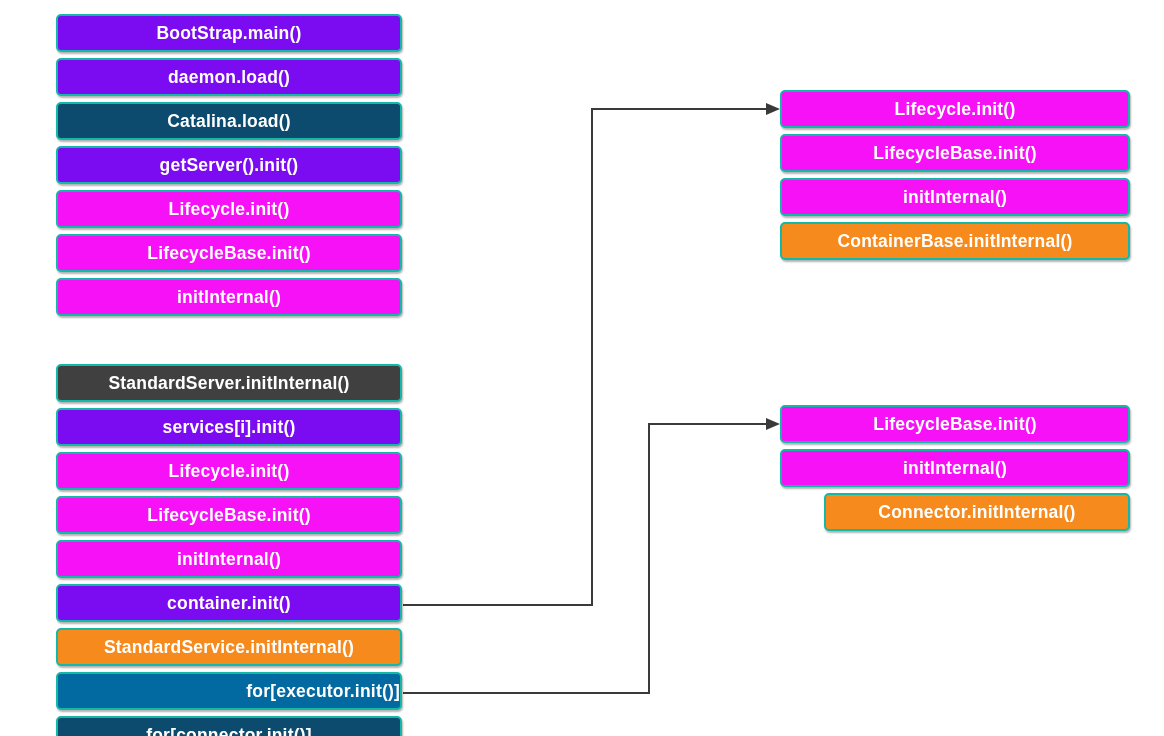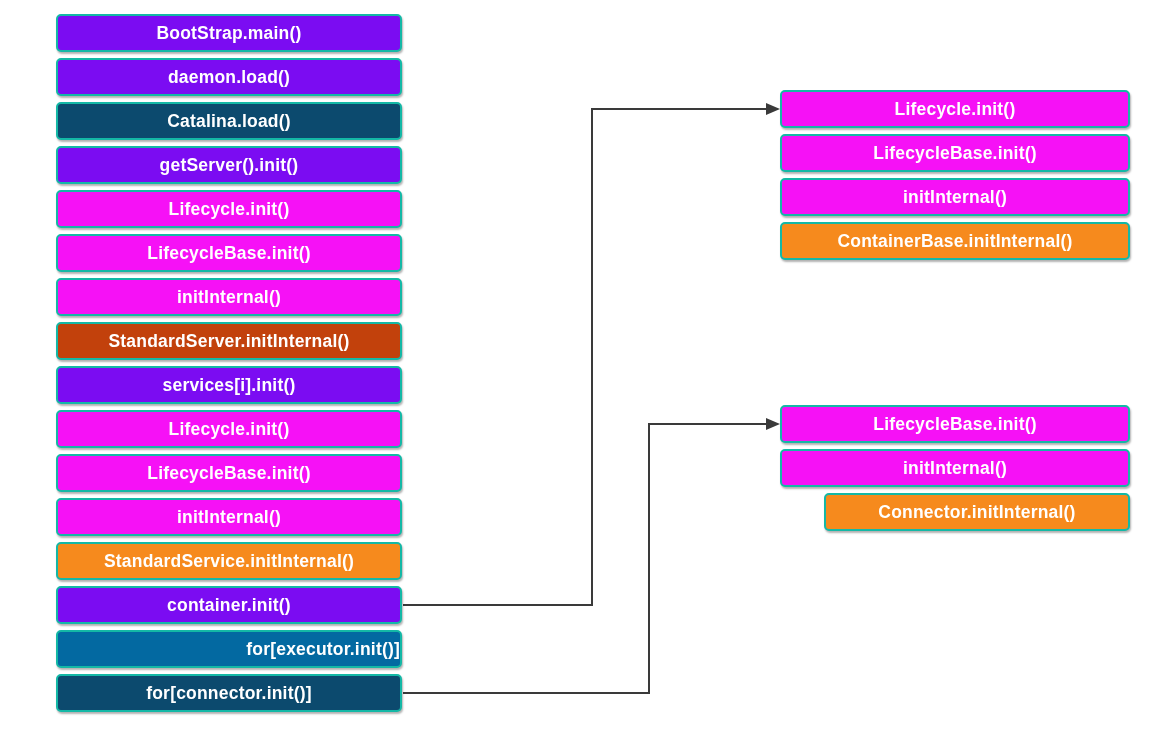--- a/index.html
+++ b/index.html
@@ -84,46 +84,46 @@
   </div>
 
   <div class="box" style="background: rgb(246, 17, 246);">
     <span class="box-label">LifecycleBase.init()</span>
   </div>
 
   <div class="box" style="background: rgb(246, 17, 246);">
     <span class="box-label">initInternal()</span>
   </div>
 
-  <div class="box" style="background: #c2410c;">
+  <div class="box" style="background: #404040; margin-top: 42px;">
     <span class="box-label">StandardServer.initInternal()</span>
   </div>
 
   <div class="box" style="background: rgb(123, 12, 242); justify-content: center;">
     <span class="box-label">services[i].init()</span>
   </div>
 
   <div class="box" style="background: rgb(246, 17, 246);">
     <span class="box-label">Lifecycle.init()</span>
   </div>
 
   <div class="box" style="background: rgb(246, 17, 246);">
     <span class="box-label">LifecycleBase.init()</span>
   </div>
 
   <div class="box" style="background: rgb(246, 17, 246);">
     <span class="box-label">initInternal()</span>
   </div>
 
+  <div class="box" style="background: rgb(123, 12, 242);">
+    <span class="box-label">container.init()</span>
+  </div>
+
   <div class="box" style="background: rgb(246, 138, 29);">
     <span class="box-label">StandardService.initInternal()</span>
-  </div>
-
-  <div class="box" style="background: rgb(123, 12, 242);">
-    <span class="box-label">container.init()</span>
   </div>
 
   <div class="box" style="background: #0369a1; justify-content: flex-end;">
     <span class="box-label">for[executor.init()]</span>
   </div>
 
   <div class="box" style="background: #0c4a6e;">
     <span class="box-label">for[connector.init()]</span>
   </div>
 </div>

